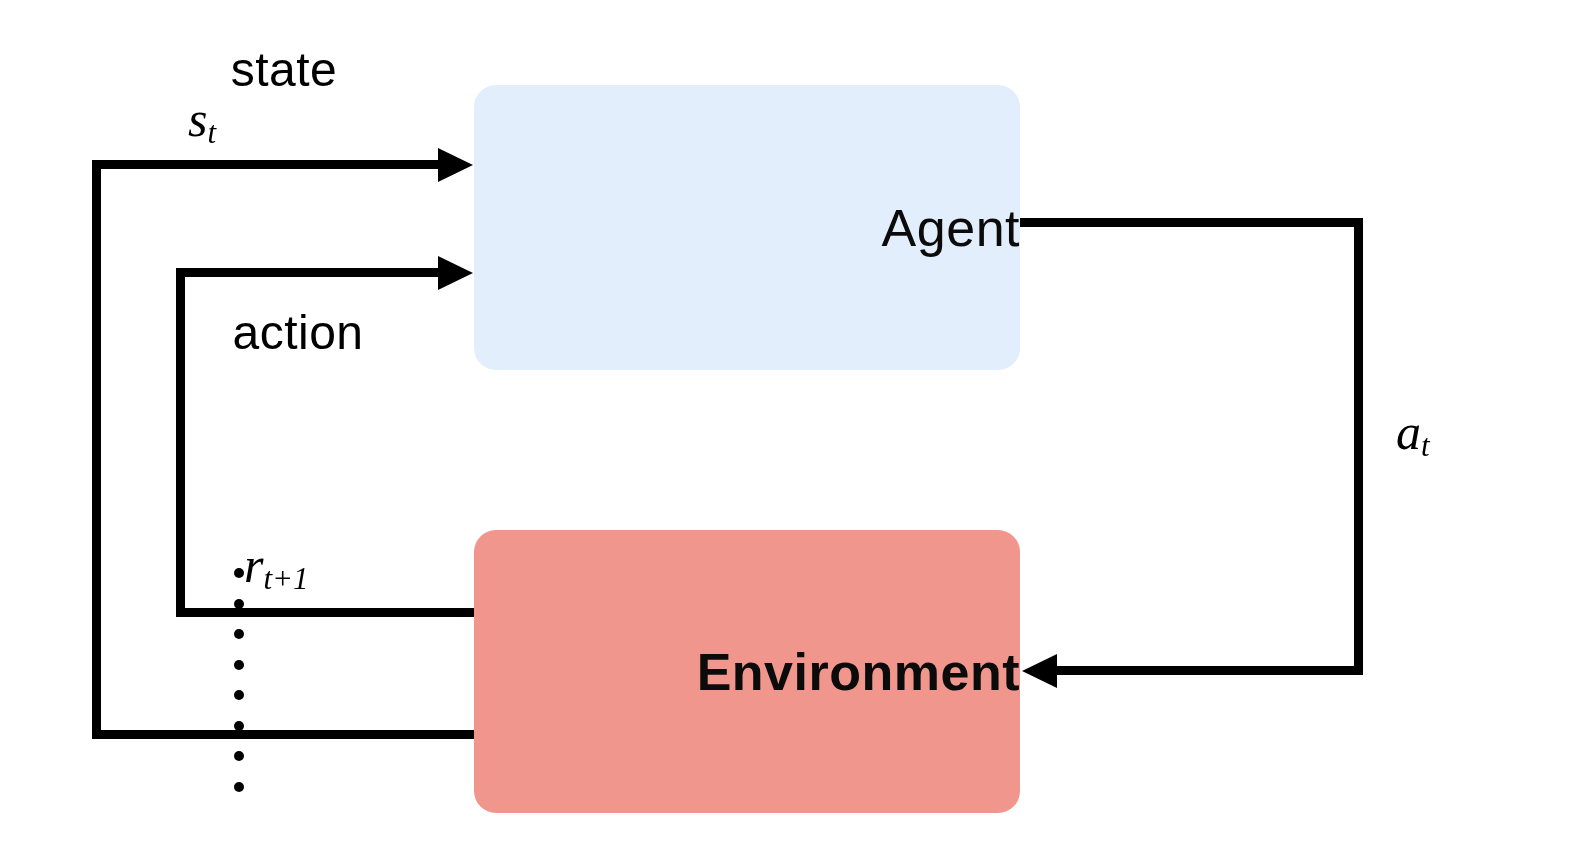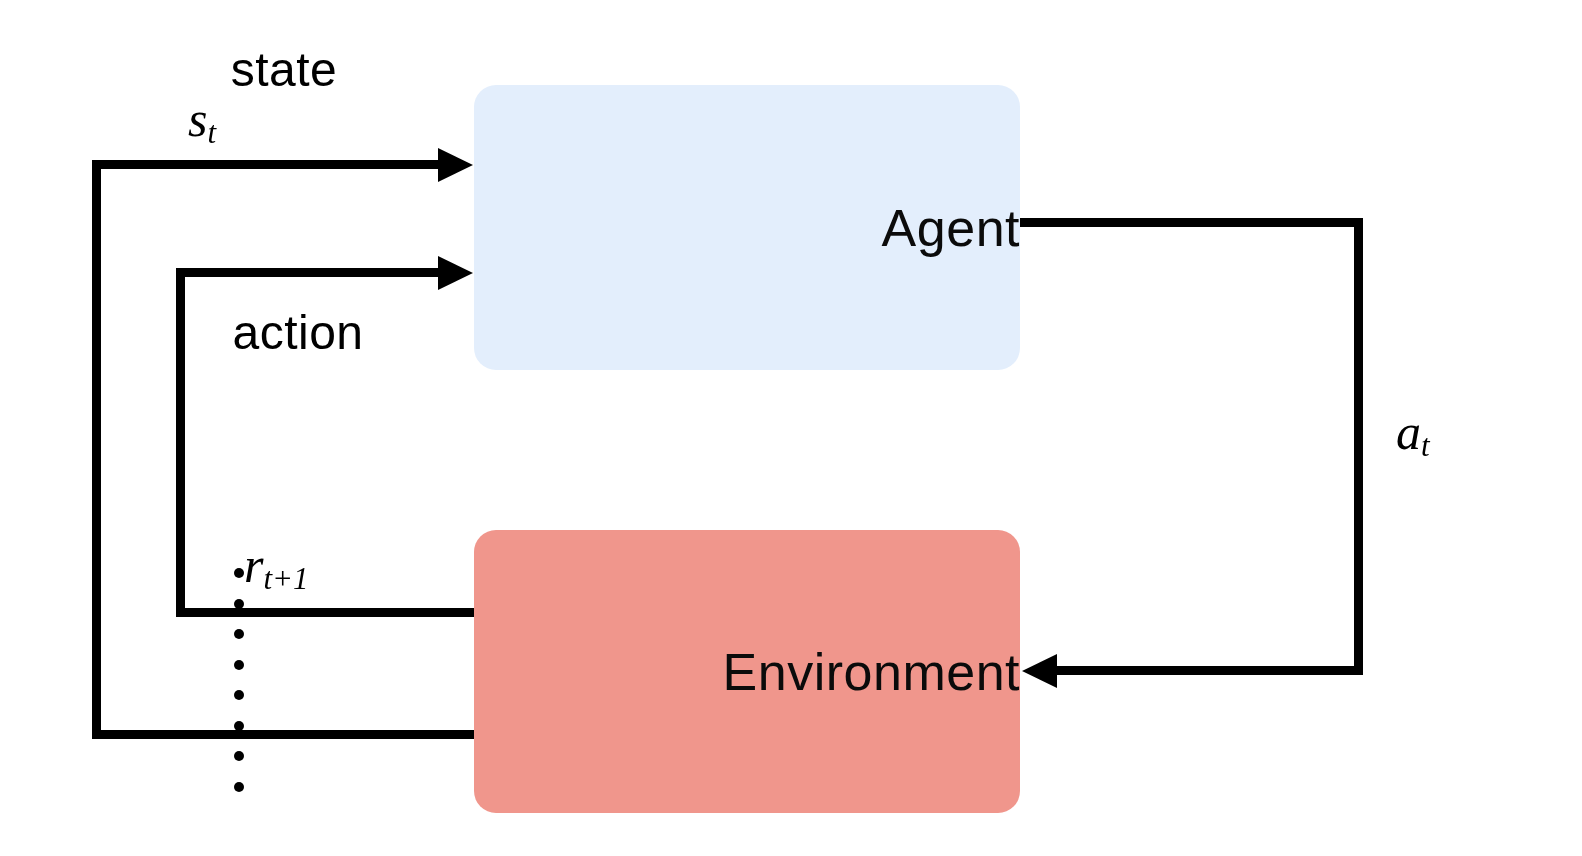--- a/index.html
+++ b/index.html
@@ -28,20 +28,21 @@
     color: #0b0b0b;
     letter-spacing: 0.5px;
   }
   .box.agent {
     left: 474px; top: 85px; width: 546px; height: 285px;
     background: var(--agent-fill);
   }
   .box.environment {
     left: 474px; top: 530px; width: 546px; height: 283px;
     background: var(--environment-fill);
+    font-weight: bold;
   }
   .line {
     position: absolute;
     background: var(--line);
   }
   .ah-right {
     position: absolute; width: 0; height: 0;
     border-top: 17px solid transparent;
     border-bottom: 17px solid transparent;
     border-left: 35px solid var(--line);

